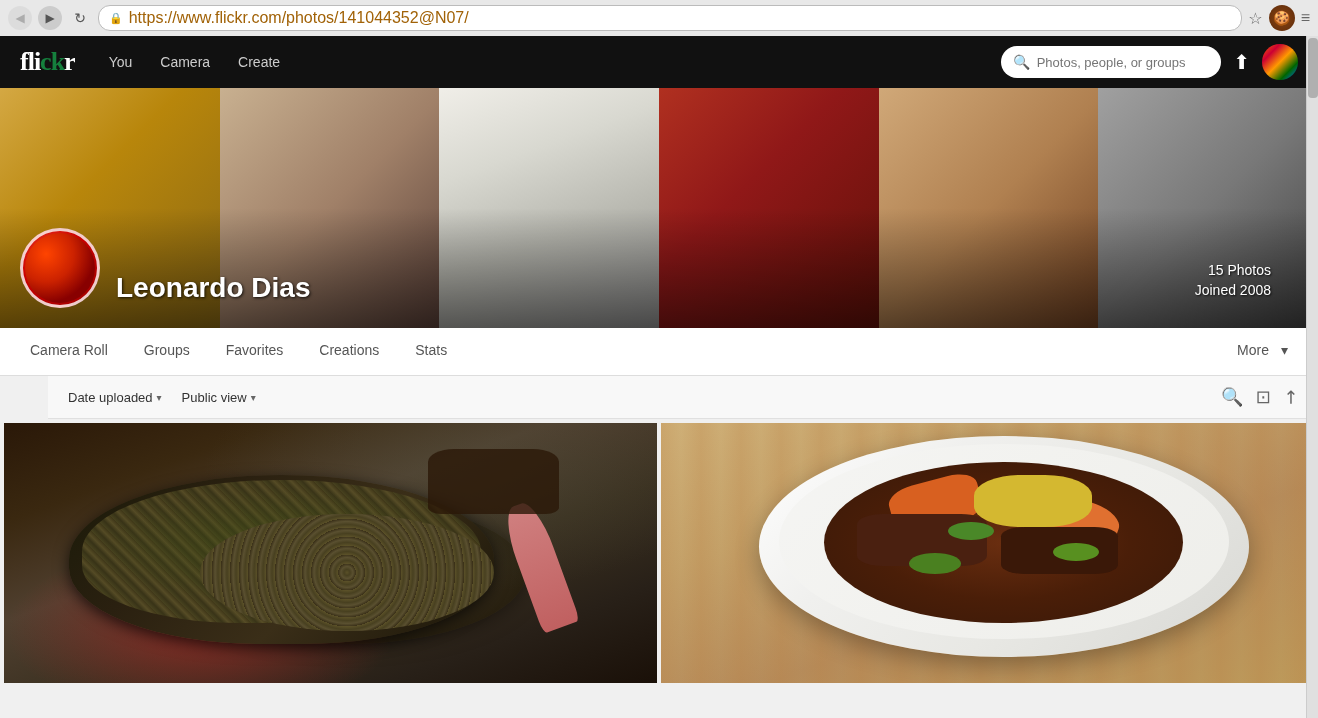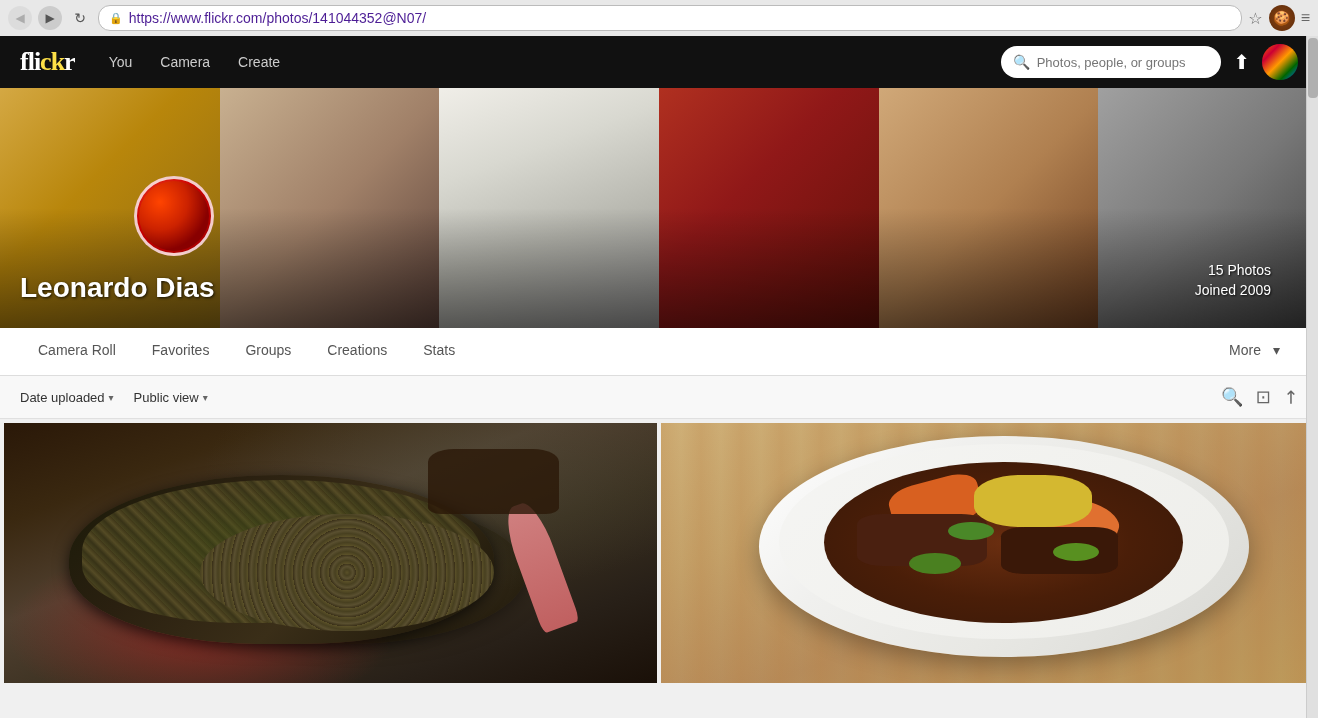--- a/index.html
+++ b/index.html
@@ -37,21 +37,21 @@
       background: white;
       border: 1px solid #bbb;
       border-radius: 12px;
       padding: 0 10px;
       height: 26px;
       gap: 6px;
     }
     .address-bar .lock-icon { color: #4a4; font-size: 11px; }
     .address-bar input {
       border: none; outline: none;
-      font-size: 14px; color: #4c1d95;
+      font-size: 16px; color: #a16207;
       flex: 1; background: transparent;
     }
     .star-btn, .menu-btn { background: none; border: none; cursor: pointer; font-size: 16px; color: #666; }
     .cookie-icon {
       width: 26px; height: 26px; border-radius: 50%;
       background: radial-gradient(circle, #8B4513, #5c2a0a);
       display: flex; align-items: center; justify-content: center;
       font-size: 14px;
     }
 
@@ -68,21 +68,21 @@
       gap: 0;
     }
     .flickr-logo {
       font-size: 26px;
       font-weight: bold;
       color: white;
       letter-spacing: -1px;
       margin-right: 20px;
       font-family: Georgia, serif;
     }
-    .flickr-logo span { color: #fde047; }
+    .flickr-logo span { color: #15803d; }
     .nav-links { display: flex; align-items: center; gap: 0; }
     .nav-link {
       color: #ccc;
       text-decoration: none;
       padding: 0 14px;
       font-size: 14px;
       height: 52px;
       display: flex; align-items: center;
       cursor: pointer;
     }
@@ -134,21 +134,20 @@
       bottom: 0; left: 0; right: 0;
       background: linear-gradient(to top, rgba(0,0,0,0.5), transparent);
       height: 120px;
     }
     .profile-info {
       position: absolute;
       bottom: 20px; left: 20px;
       display: flex;
       align-items: flex-end;
       gap: 16px;
-      flex-direction: column;
     }
     .profile-avatar {
       width: 80px; height: 80px; border-radius: 50%;
       border: 3px solid rgba(255,255,255,0.8);
       background: radial-gradient(circle at 40% 35%, #ff6633, #cc0000, #8B0000);
       overflow: hidden;
       display: flex; align-items: center; justify-content: center;
       flex-shrink: 0;
     }
     .profile-avatar-inner {
@@ -178,21 +177,21 @@
       text-shadow: 1px 1px 2px rgba(0,0,0,0.8);
     }
     .photos-count { margin-bottom: 4px; }
 
     
     .profile-tabs {
       background: white;
       border-bottom: 1px solid #ddd;
       display: flex;
       align-items: center;
-      padding: 0 20px;
+      padding: 0 12px;
     }
     .tab-item {
       padding: 14px 18px;
       font-size: 14px;
       color: #555;
       cursor: pointer;
       border-bottom: 3px solid transparent;
       text-decoration: none;
       display: inline-block;
     }
@@ -207,20 +206,21 @@
     }
 
     
     .filters-bar {
       background: #f8f8f8;
       padding: 10px 20px;
       display: flex;
       align-items: center;
       border-bottom: 1px solid #e0e0e0;
       gap: 20px;
+      margin-left: 48px;
     }
     .filter-dropdown {
       display: flex; align-items: center; gap: 4px;
       font-size: 13px; color: #333;
       cursor: pointer;
     }
     .filter-arrow { font-size: 10px; color: #666; }
     .filter-actions {
       margin-left: auto;
       display: flex; gap: 12px;
@@ -332,28 +332,28 @@
     <div class="profile-info">
       <div class="profile-avatar">
         <div class="profile-avatar-inner"></div>
       </div>
       <div class="profile-text">
         <div class="profile-name">Leonardo Dias</div>
       </div>
     </div>
     <div class="profile-stats">
       <div class="photos-count">15 Photos</div>
-      <div>Joined 2009</div>
+      <div>Joined 2008</div>
     </div>
   </div>
 
   <div class="profile-tabs">
     <a class="tab-item">Camera Roll</a>
+    <a class="tab-item">Groups</a>
     <a class="tab-item">Favorites</a>
-    <a class="tab-item">Groups</a>
     <a class="tab-item">Creations</a>
     <a class="tab-item">Stats</a>
     <div class="tab-item tab-more">
       <span>More</span>
       <span>▾</span>
     </div>
   </div>
 
   <div class="filters-bar">
     <div class="filter-dropdown">

